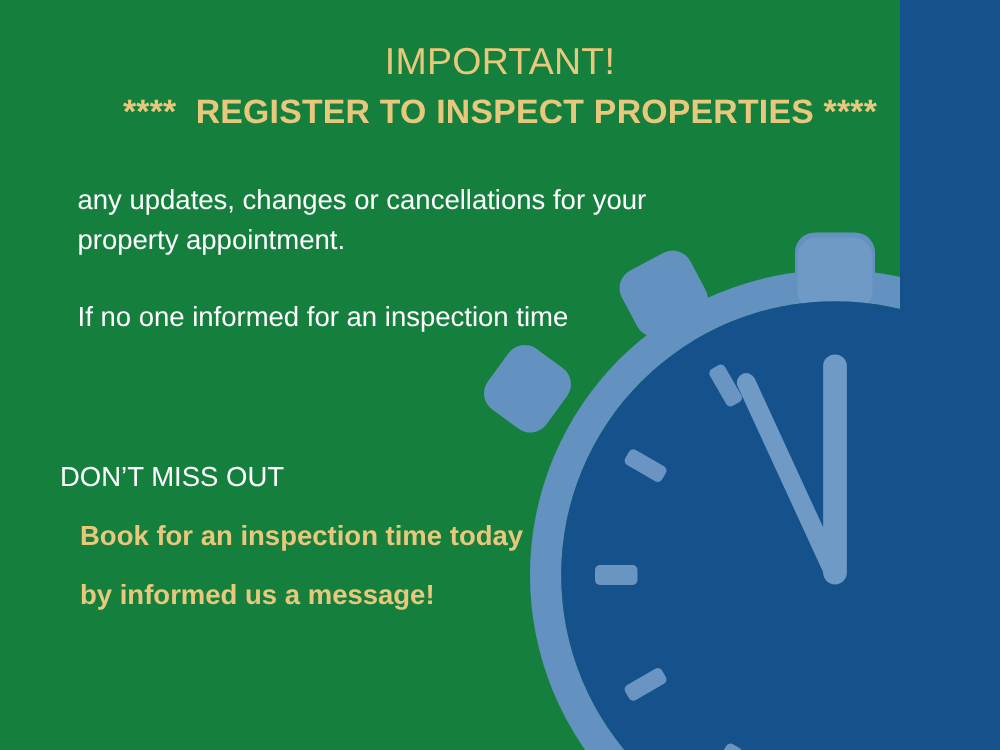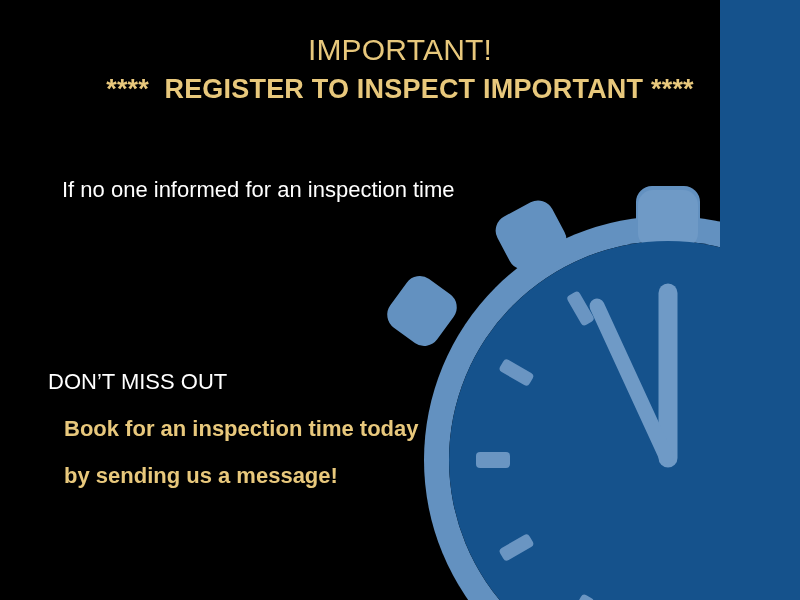--- a/index.html
+++ b/index.html
@@ -4,21 +4,21 @@
 <style>
   html, body {
     margin: 0;
     padding: 0;
     background: #15528c;
   }
   #slide {
     position: relative;
     width: 720px;
     height: 600px;
-    background: #000000;
+    background: #15803d;
     overflow: hidden;
     font-family: "Liberation Sans", sans-serif;
     -webkit-font-smoothing: antialiased;
   }
 
   
   #clock-graphic {
     position: absolute;
     left: 0;
     top: 0;
@@ -150,28 +150,30 @@
     <g stroke="#6f9ac6" stroke-linecap="round" fill="none">
       <line x1="668" y1="458" x2="668" y2="293" stroke-width="19"></line>
       <line x1="666" y1="456" x2="597" y2="306" stroke-width="15"></line>
     </g>
   </svg>
 
   <div id="content">
 
     <div id="headline-block">
       <div class="title-line-1">IMPORTANT!</div>
-      <div class="title-line-2">****  REGISTER TO INSPECT IMPORTANT ****</div>
+      <div class="title-line-2">****  REGISTER TO INSPECT PROPERTIES ****</div>
     </div>
 
     <div id="body-block">
+      <p class="para">any updates, changes or cancellations for your</p>
+      <p class="para">property appointment.</p>
       <div class="para-gap"></div>
       <p class="para">If no one informed for an inspection time</p>
     </div>
 
     <div id="cta-block">
       <p class="cta-plain">DON’T MISS OUT</p>
       <p class="cta-gold">Book for an inspection time today</p>
-      <p class="cta-gold">by sending us a message!</p>
+      <p class="cta-gold">by informed us a message!</p>
     </div>
 
   </div>
 </div>
 
 </body></html>

